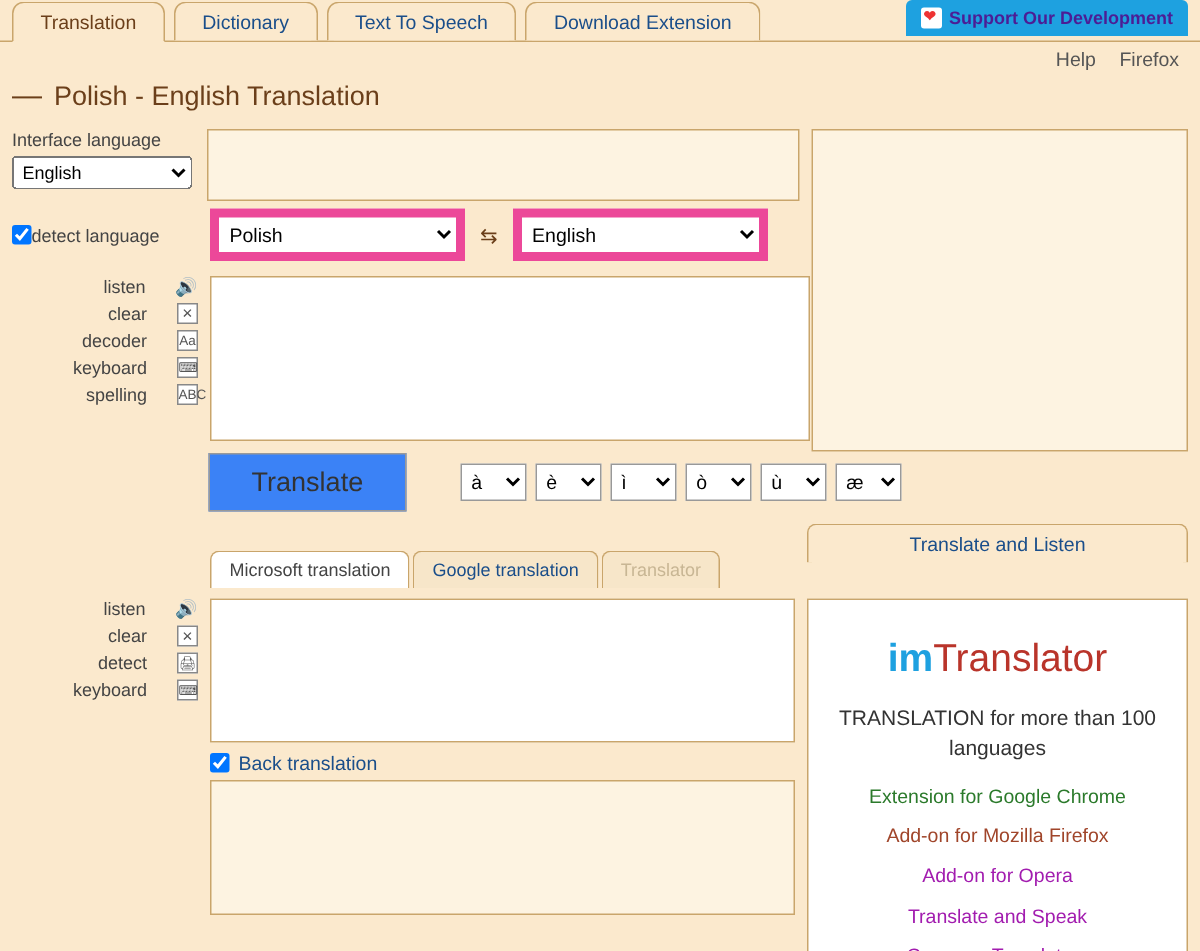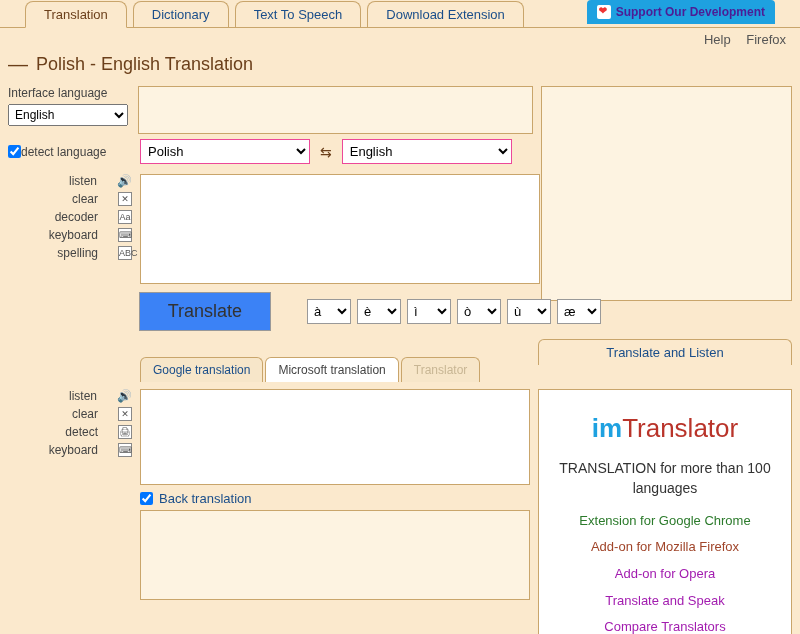--- a/index.html
+++ b/index.html
@@ -1,17 +1,17 @@
 <!DOCTYPE html>
 <html><head>
 <meta charset="utf-8">
 <style>
 * { box-sizing: border-box; margin: 0; padding: 0; }
 body { font-family: Arial, sans-serif; font-size: 13px; background: #fbe9cd; color: #333; width: 800px; }
-.topbar { display: flex; align-items: flex-start; padding: 0 25px; position: relative; height: 28px; border-bottom: 1px solid #c9a56b; }
+.topbar { display: flex; align-items: flex-start; padding: 0 8px; position: relative; height: 28px; border-bottom: 1px solid #c9a56b; }
 .tab { border: 1px solid #c9a56b; border-bottom: none; border-radius: 8px 8px 0 0; padding: 5px 18px; margin-right: 6px; background: #fbe9cd; color: #1a4e8a; cursor: pointer; font-size: 13px; position: relative; top: 1px; }
 .tab.active { background: #fbe9cd; color: #6b3f1a; font-weight: normal; border-bottom: 1px solid #fbe9cd; z-index: 2; }
 .support-btn { margin-left: auto; background: #1ea1e0; color: #4c1d95; border: none; border-radius: 4px 4px 0 0; padding: 5px 10px; font-size: 12px; font-weight: bold; cursor: pointer; display: flex; align-items: center; gap: 5px; }
 .support-icon { display:inline-block; width:14px; height:14px; background:#fff; border-radius:2px; position:relative; }
 .support-icon::after{content:"❤";color:#e33;font-size:10px;position:absolute;left:2px;top:0;}
 .help-row { text-align: right; padding: 4px 14px 0 0; color: #555; font-size: 13px; }
 .help-row span { margin-left: 12px; cursor: pointer; }
 .title-row { display:flex; align-items:center; padding: 6px 8px 10px 8px; }
 .title-dash { color:#6b3f1a; font-size:20px; margin-right:8px;}
 .title { color: #6b3f1a; font-size: 18px; }
@@ -21,21 +21,21 @@
 .left-col label, .left-col .tool-line { display:block; margin-bottom:4px; }
 .left-col select { width: 120px; font-size:12px; padding:2px; }
 .tool-line { display:flex !important; justify-content:flex-end; align-items:center; gap:20px; margin-bottom:6px; font-size:12px;}
 .icon-box { display:inline-block; width:14px; height:14px; border:1px solid #888; background:#fff; font-size:9px; line-height:12px; text-align:center; color:#555;}
 .mid-col { width: 400px; }
 .right-panel { width: 254px; margin-left: 8px; }
 .panel-box { border:1px solid #c9a56b; background:#fdf3e1; }
 .top-text-box { height: 48px; }
 .text-area { height: 110px; background:#fff; border:1px solid #c9a56b; }
 .lang-row { display:flex; align-items:center; gap:10px; }
-.lang-select { width:170px; padding:3px; font-size:13px; border:1px solid #ec4899; background:#fff;}
+.lang-select { width:170px; padding:3px; font-size:13px; border:6px solid #ec4899; background:#fff;}
 .swap-icon { font-size:14px; color:#6b3f1a; cursor:pointer;}
 .translate-btn { background:#3b82f6; border:1px solid #999; padding:8px 28px; font-size:18px; color:#333; cursor:pointer; margin-right:30px;}
 .accent-row { display:flex; align-items:center; gap:6px; }
 .accent-sel { width:44px; padding:3px 2px; font-size:13px; border:1px solid #999; background:#fff;}
 .sub-tabs { display:flex; margin-top:18px; }
 .sub-tab { border:1px solid #c9a56b; border-bottom:none; border-radius:6px 6px 0 0; padding:5px 12px; background:#f7e6c9; color:#1a4e8a; font-size:12px; cursor:pointer; margin-right:2px;}
 .sub-tab.active { background:#fff; color:#444;}
 .sub-tab.disabled { color:#c8b694; }
 .result-box { border:1px solid #c9a56b; background:#fff; height:96px;}
 .back-trans-row { margin:6px 0 4px 0; display:flex; align-items:center; gap:6px; color:#1a4e8a; font-size:13px;}
@@ -140,22 +140,22 @@
       <select class="accent-sel"><option>ò</option></select>
       <select class="accent-sel"><option>ù</option></select>
       <select class="accent-sel"><option>æ</option></select>
     </div>
   </div>
 
   <div class="row" style="margin-top:4px;">
     <div class="left-col"></div>
     <div class="mid-col" style="width:390px;">
       <div class="sub-tabs">
+        <div class="sub-tab active">Microsoft translation</div>
         <div class="sub-tab">Google translation</div>
-        <div class="sub-tab active">Microsoft translation</div>
         <div class="sub-tab disabled">Translator</div>
       </div>
     </div>
     <div class="right-panel">
       <div class="right-tab">Translate and Listen</div>
     </div>
   </div>
 
   <div class="row" style="margin-top:-1px;">
     <div class="left-col">

